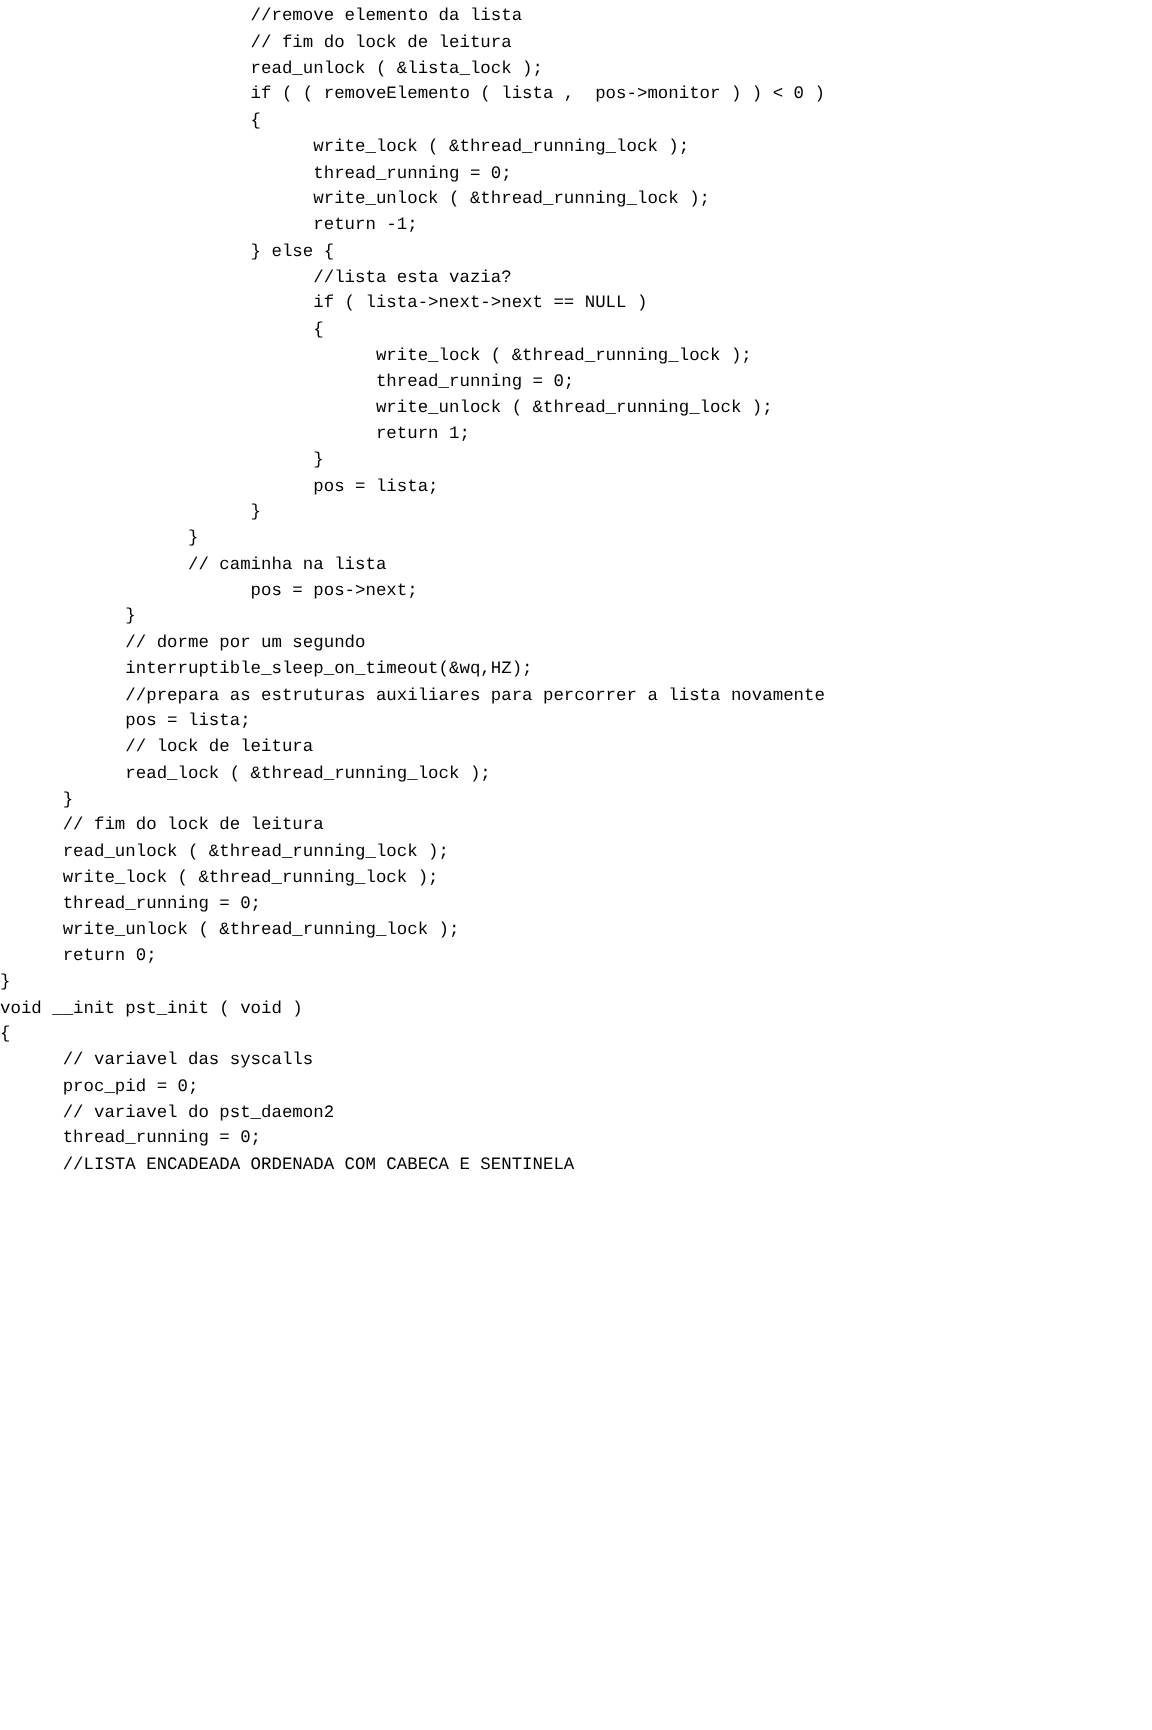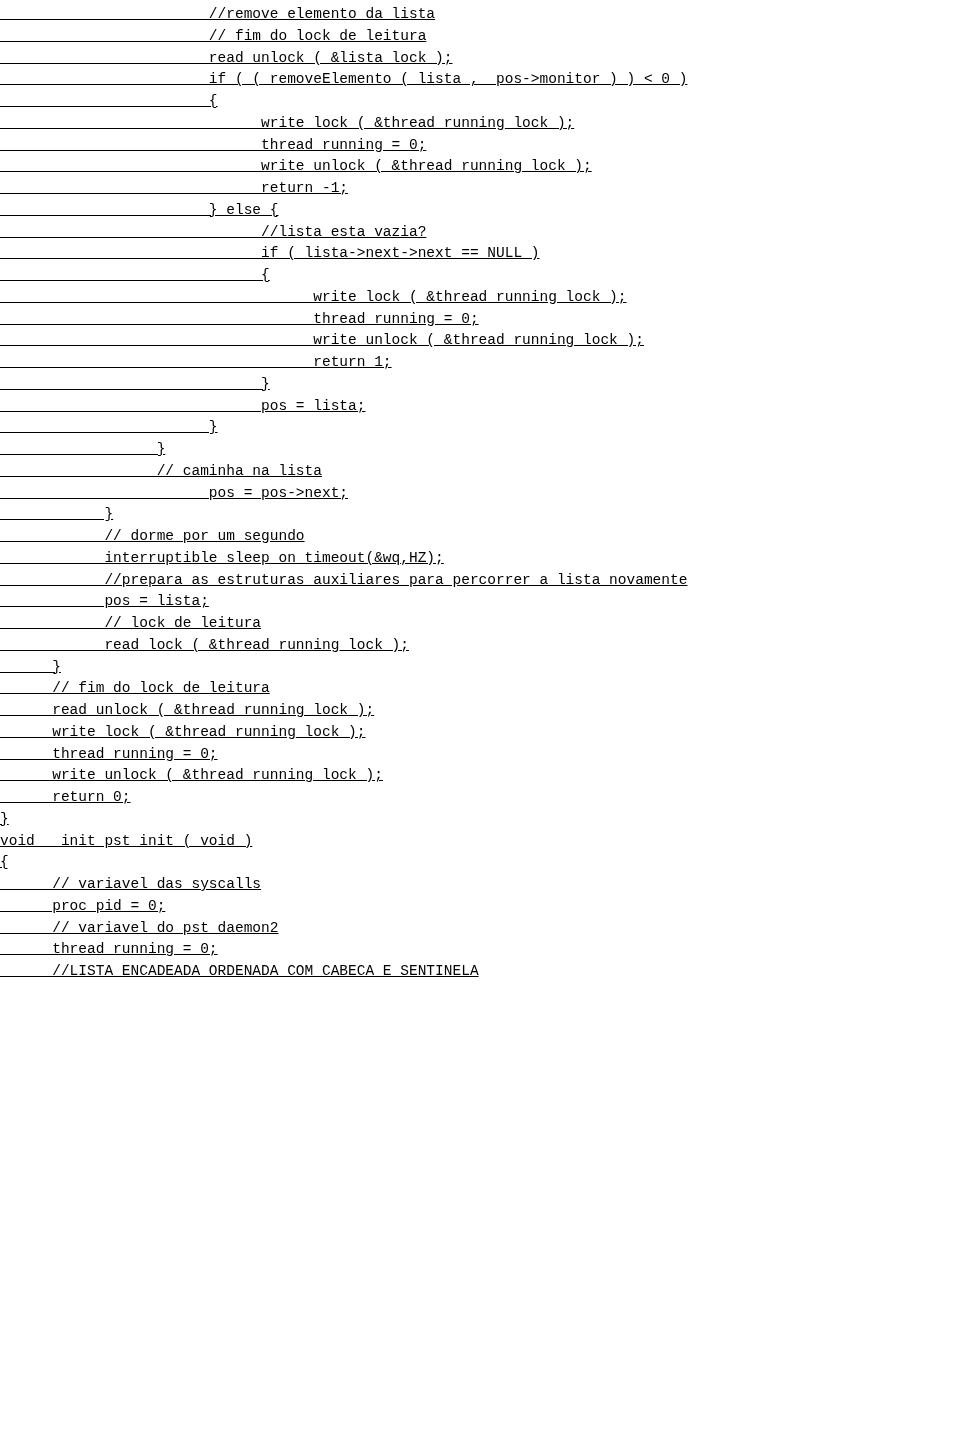--- a/index.html
+++ b/index.html
@@ -13,21 +13,20 @@
       font-size: 14.5px;
       line-height: 1.5;
       color: #000000;
       padding: 4px 0;
       width: 960px;
     }
     pre {
       font-family: inherit;
       white-space: pre;
       margin: 0;
-      text-decoration: underline;
     }
     .code-line {
       display: block;
       white-space: pre;
     }
   </style>
 </head>
 <body>
 
 <pre id="code-container"><span class="code-line">                        //remove elemento da lista</span><span class="code-line"></span><span class="code-line">                        // fim do lock de leitura</span><span class="code-line">                        read_unlock ( &amp;lista_lock );</span><span class="code-line"></span><span class="code-line">                        if ( ( removeElemento ( lista ,  pos-&gt;monitor ) ) &lt; 0 )</span><span class="code-line">                        {</span><span class="code-line"></span><span class="code-line">                              write_lock ( &amp;thread_running_lock );</span><span class="code-line">                              thread_running = 0;</span><span class="code-line">                              write_unlock ( &amp;thread_running_lock );</span><span class="code-line"></span><span class="code-line">                              return -1;</span><span class="code-line">                        } else {</span><span class="code-line">                              //lista esta vazia?</span><span class="code-line">                              if ( lista-&gt;next-&gt;next == NULL )</span><span class="code-line">                              {</span><span class="code-line"></span><span class="code-line">                                    write_lock ( &amp;thread_running_lock );</span><span class="code-line">                                    thread_running = 0;</span><span class="code-line">                                    write_unlock ( &amp;thread_running_lock );</span><span class="code-line"></span><span class="code-line">                                    return 1;</span><span class="code-line">                              }</span><span class="code-line">                              pos = lista;</span><span class="code-line">                        }</span><span class="code-line">                  }</span><span class="code-line"></span><span class="code-line">                  // caminha na lista</span><span class="code-line">                        pos = pos-&gt;next;</span><span class="code-line">            }</span><span class="code-line"></span><span class="code-line">            // dorme por um segundo</span><span class="code-line">            interruptible_sleep_on_timeout(&amp;wq,HZ);</span><span class="code-line"></span><span class="code-line">            //prepara as estruturas auxiliares para percorrer a lista novamente</span><span class="code-line">            pos = lista;</span><span class="code-line"></span><span class="code-line">            // lock de leitura</span><span class="code-line">            read_lock ( &amp;thread_running_lock );</span><span class="code-line">      }</span><span class="code-line"></span><span class="code-line">      // fim do lock de leitura</span><span class="code-line">      read_unlock ( &amp;thread_running_lock );</span><span class="code-line"></span><span class="code-line"></span><span class="code-line">      write_lock ( &amp;thread_running_lock );</span><span class="code-line">      thread_running = 0;</span><span class="code-line">      write_unlock ( &amp;thread_running_lock );</span><span class="code-line"></span><span class="code-line">      return 0;</span><span class="code-line">}</span><span class="code-line"></span><span class="code-line"></span><span class="code-line"></span><span class="code-line">void __init pst_init ( void )</span><span class="code-line">{</span><span class="code-line">      // variavel das syscalls</span><span class="code-line">      proc_pid = 0;</span><span class="code-line"></span><span class="code-line">      // variavel do pst_daemon2</span><span class="code-line">      thread_running = 0;</span><span class="code-line"></span><span class="code-line">      //LISTA ENCADEADA ORDENADA COM CABECA E SENTINELA</span></pre>

